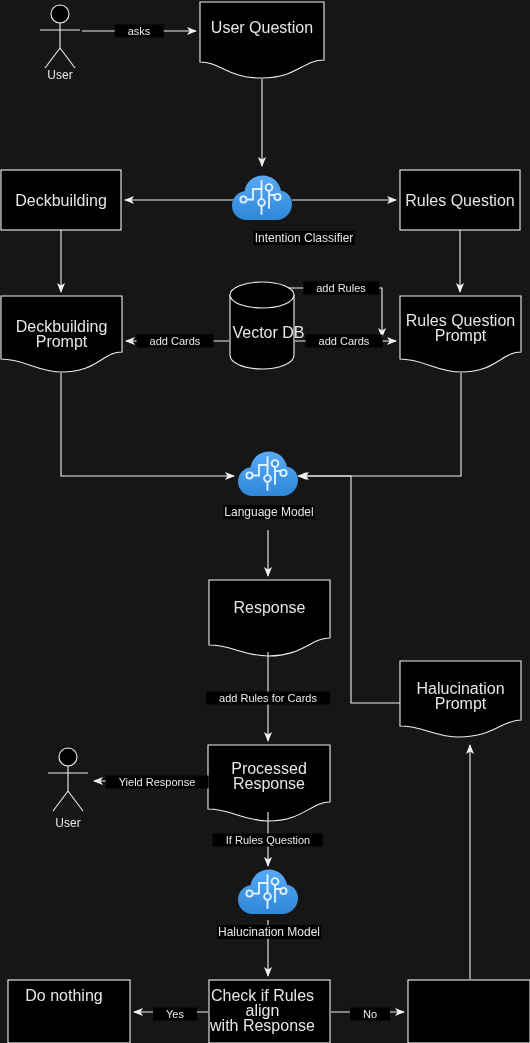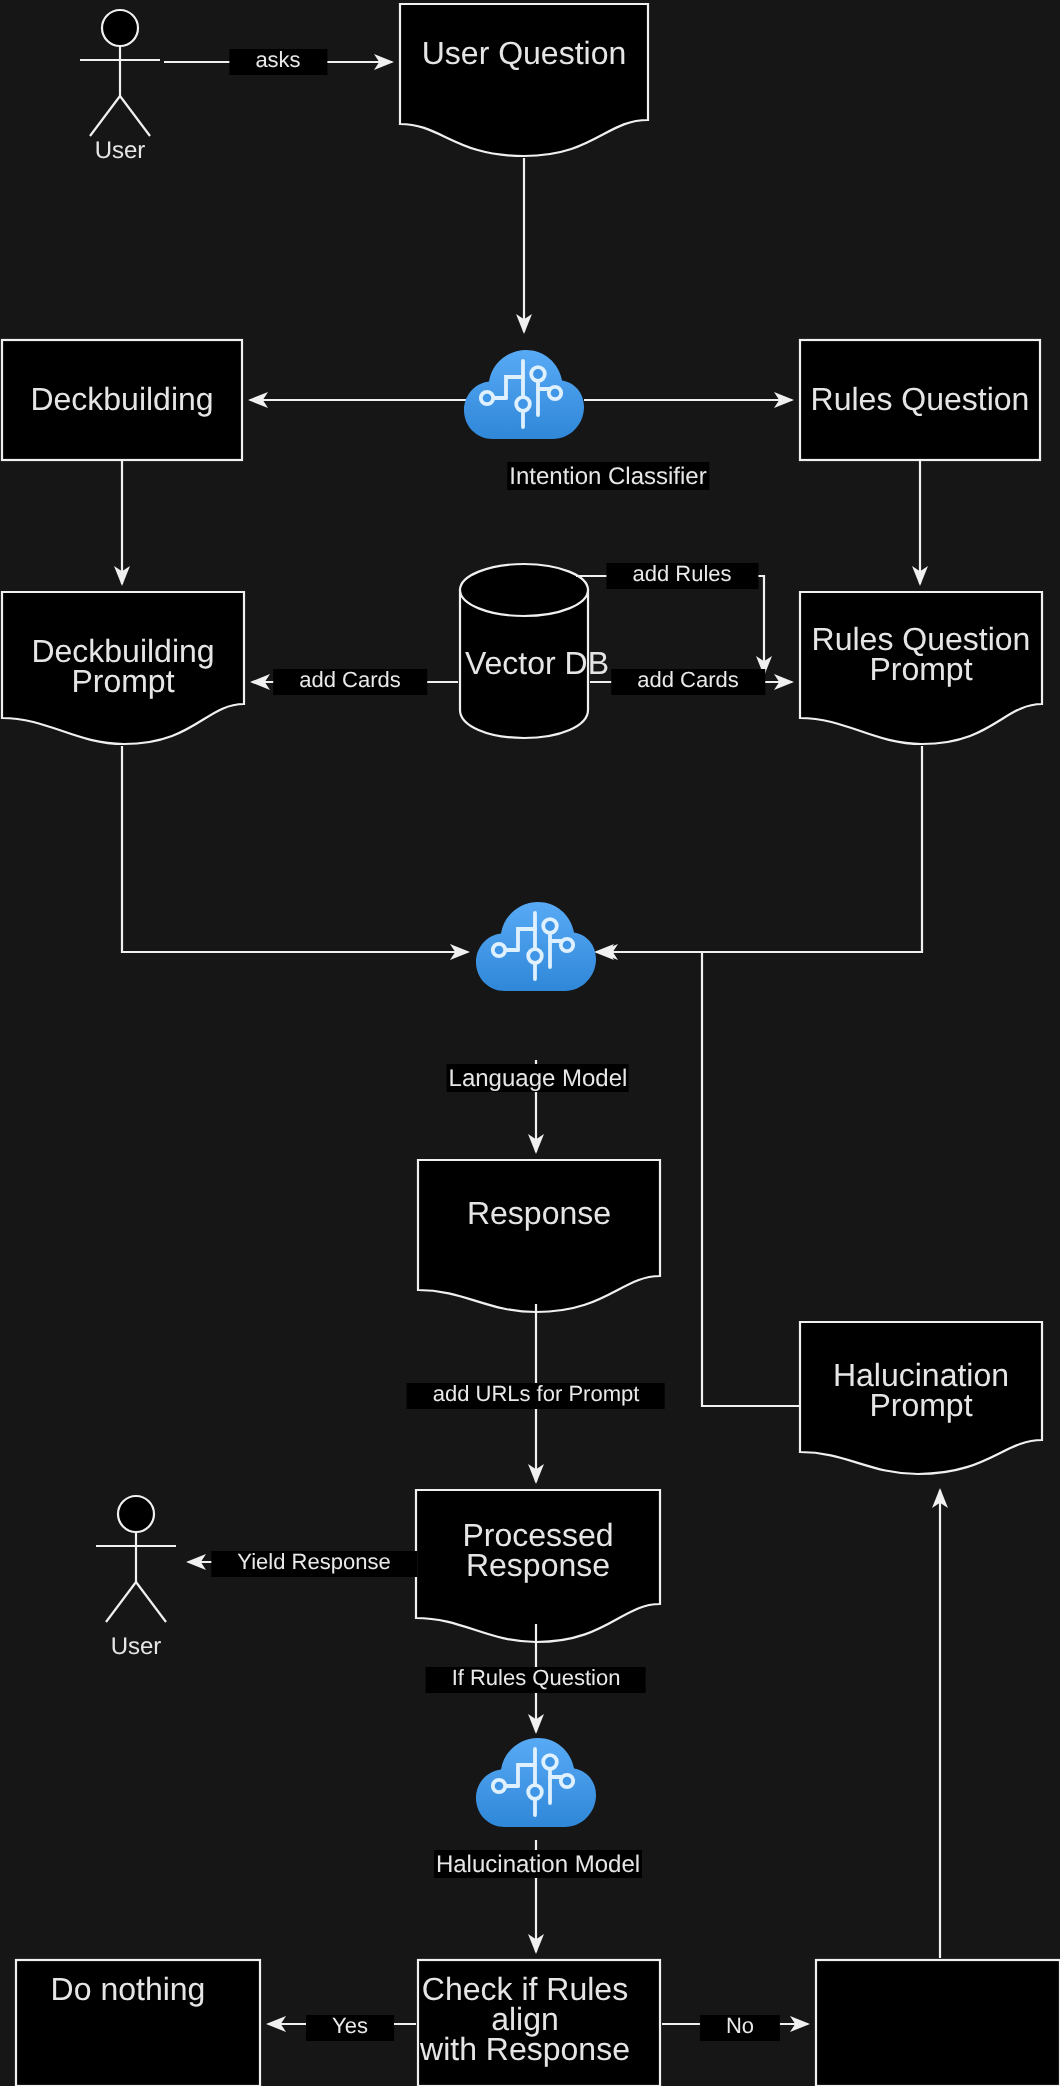--- a/index.html
+++ b/index.html
@@ -274,33 +274,33 @@
   <div class="node-text" style="left:209px; top:988px; width:107px;">Check if Rules align
 with Response</div>
 
 
   <div class="actor-caption" style="left:60px; top:68px;">User</div>
 
   <div class="actor-caption" style="left:68px; top:816px;">User</div>
 
   <div class="icon-caption" style="left:280px; top:231px;margin-left:24px;">Intention Classifier</div>
 
-  <div class="icon-caption" style="left:269px; top:505px;margin-top:27px;">Language Model</div>
+  <div class="icon-caption" style="left:269px; top:505px;">Language Model</div>
 
   <div class="icon-caption" style="left:269px; top:925px;">Halucination Model</div>
 
   <div class="edge-label" style="left:139px; top:31px;">asks</div>
 
   <div class="edge-label" style="left:175px; top:341px;">add Cards</div>
 
   <div class="edge-label" style="left:341px; top:288px;">add Rules</div>
 
   <div class="edge-label" style="left:344px; top:341px;">add Cards</div>
 
-  <div class="edge-label" style="left:268px; top:698px;">add URLs for Prompt</div>
+  <div class="edge-label" style="left:268px; top:698px;">add Rules for Cards</div>
 
   <div class="edge-label" style="left:157px; top:782px;">Yield Response</div>
 
   <div class="edge-label" style="left:268px; top:840px;">If Rules Question</div>
 
   <div class="edge-label" style="left:175px; top:1014px;">Yes</div>
 
   <div class="edge-label" style="left:370px; top:1014px;">No</div>
 
 </div>

